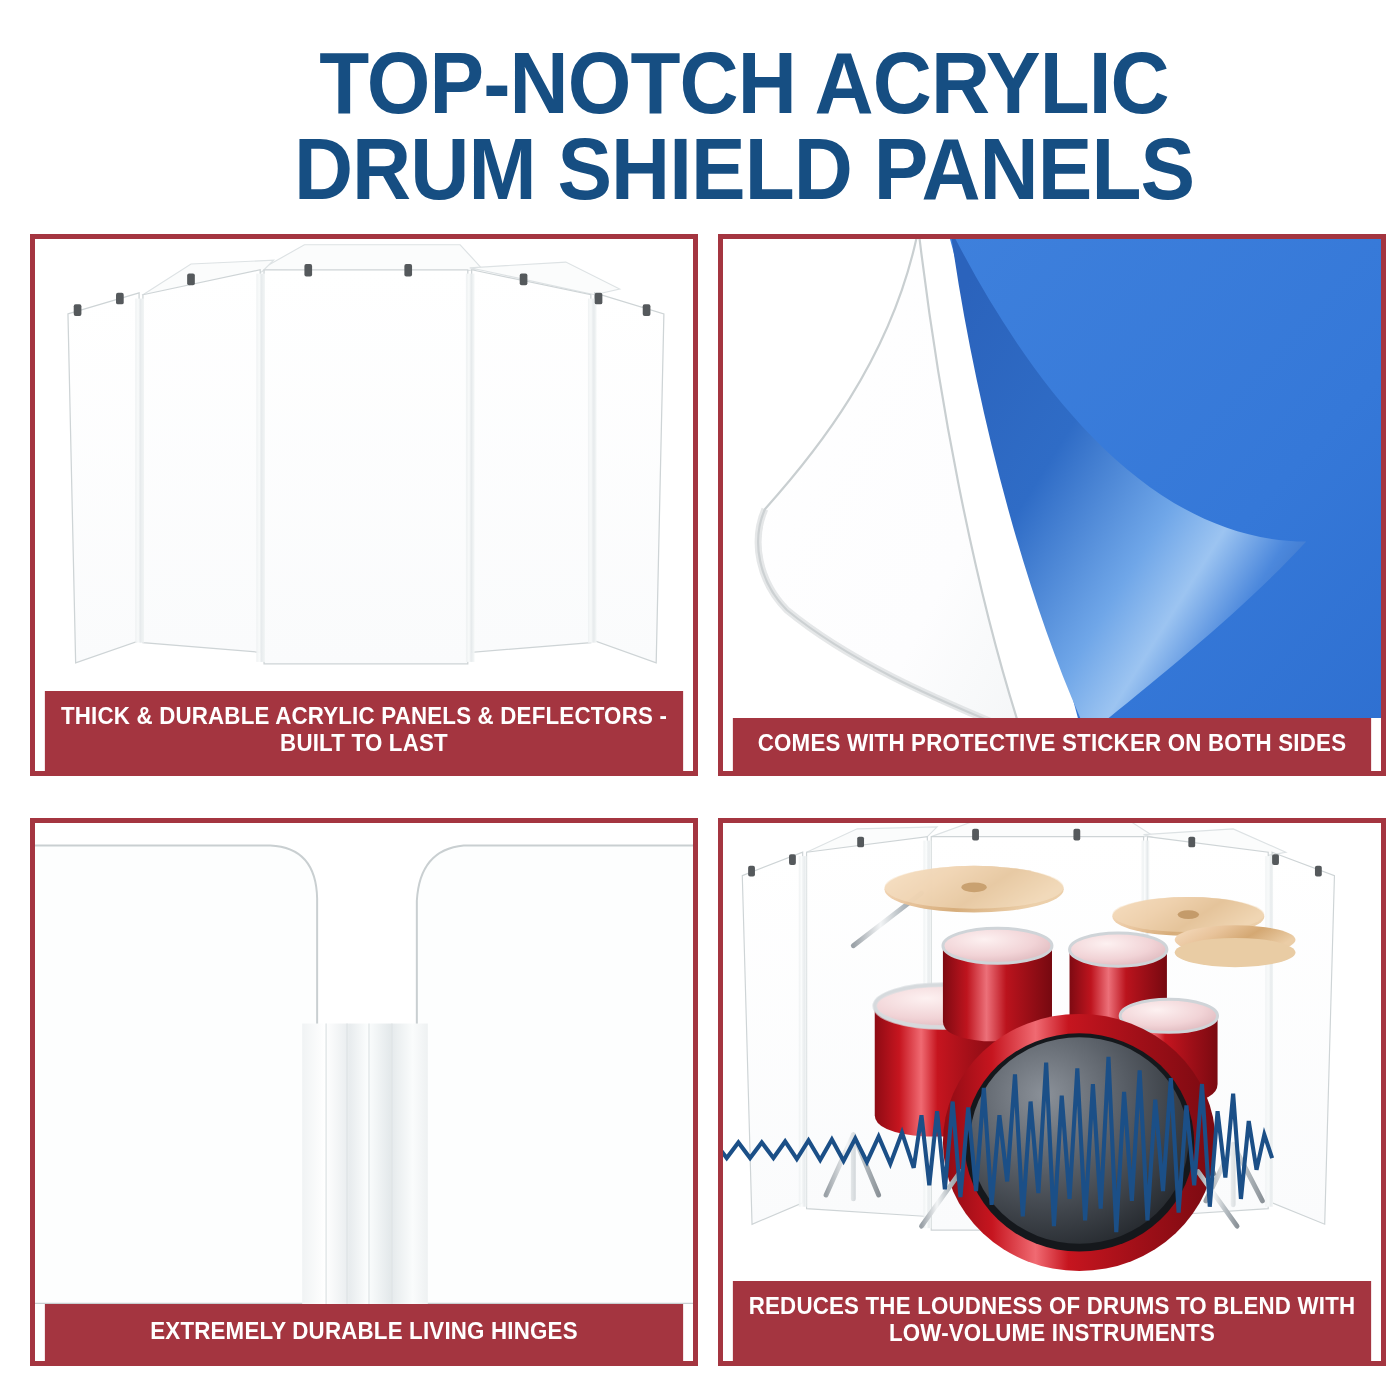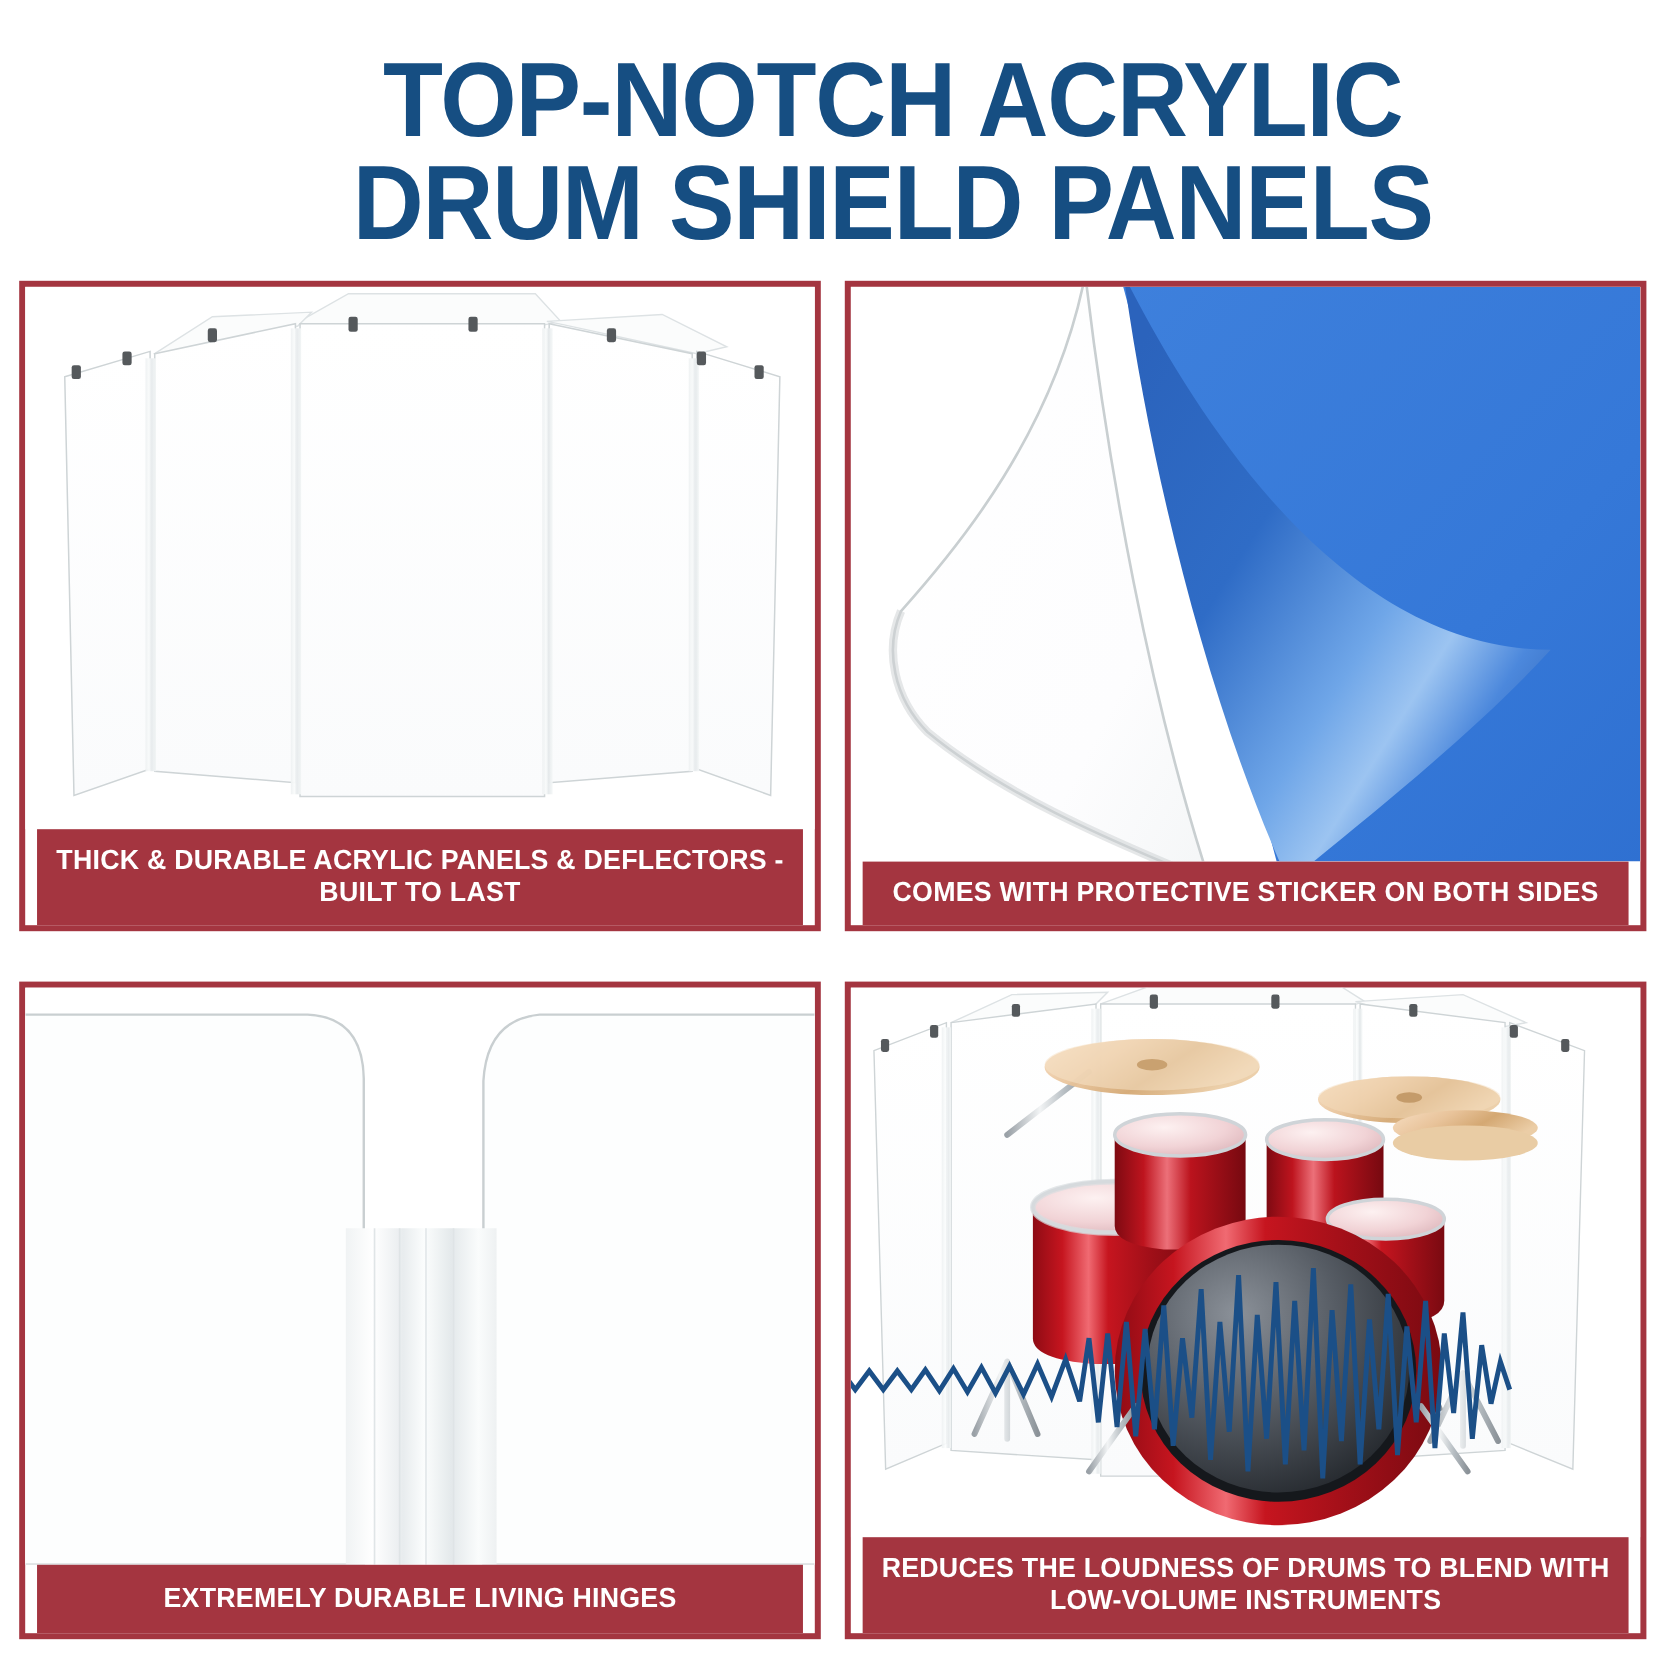--- a/index.html
+++ b/index.html
@@ -33,21 +33,21 @@
     transform: scaleX(0.93);
     transform-origin: center;
     white-space: nowrap;
     display: block;
   }
 
   
   .grid {
     position: absolute;
     top: 234px;
-    left: 16px;
+    left: 30px;
     width: 1356px;
     height: 1132px;
     display: grid;
     grid-template-columns: 668px 668px;
     grid-template-rows: 542px 548px;
     column-gap: 20px;
     row-gap: 42px;
   }
   .card {
     position: relative;

